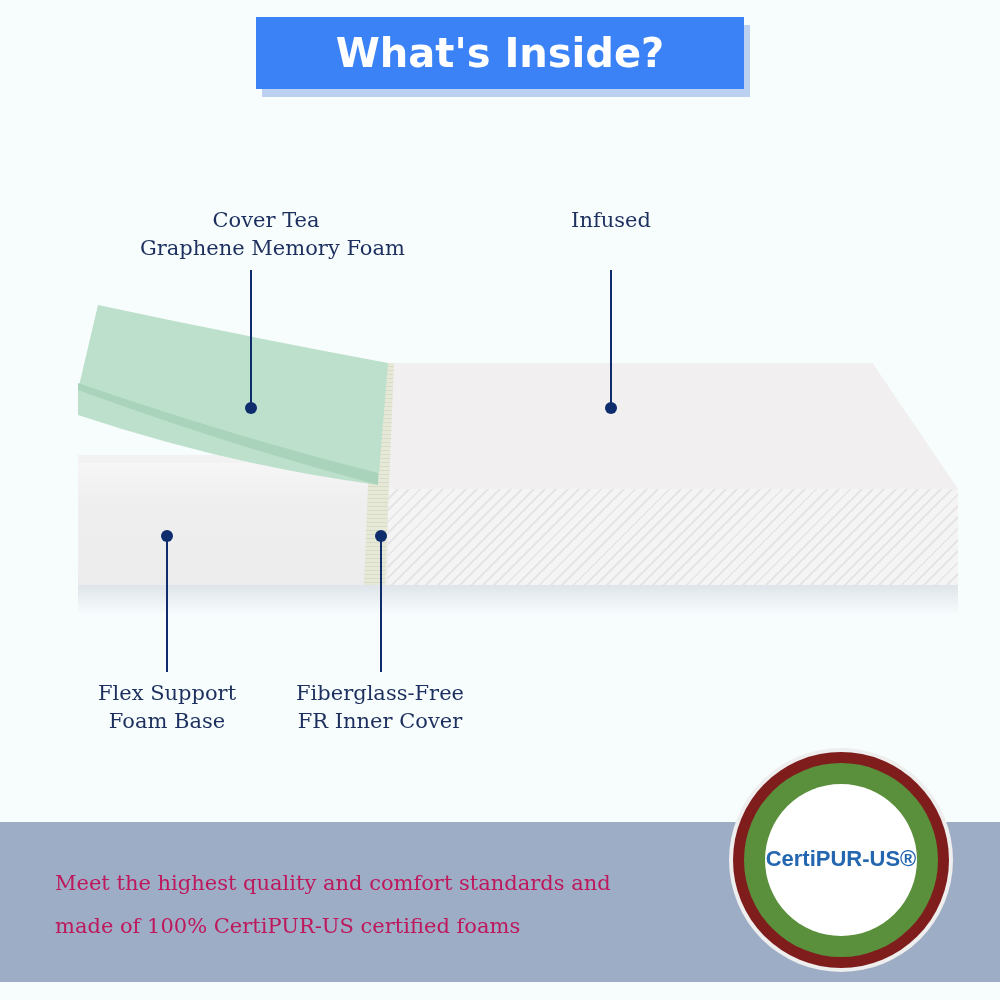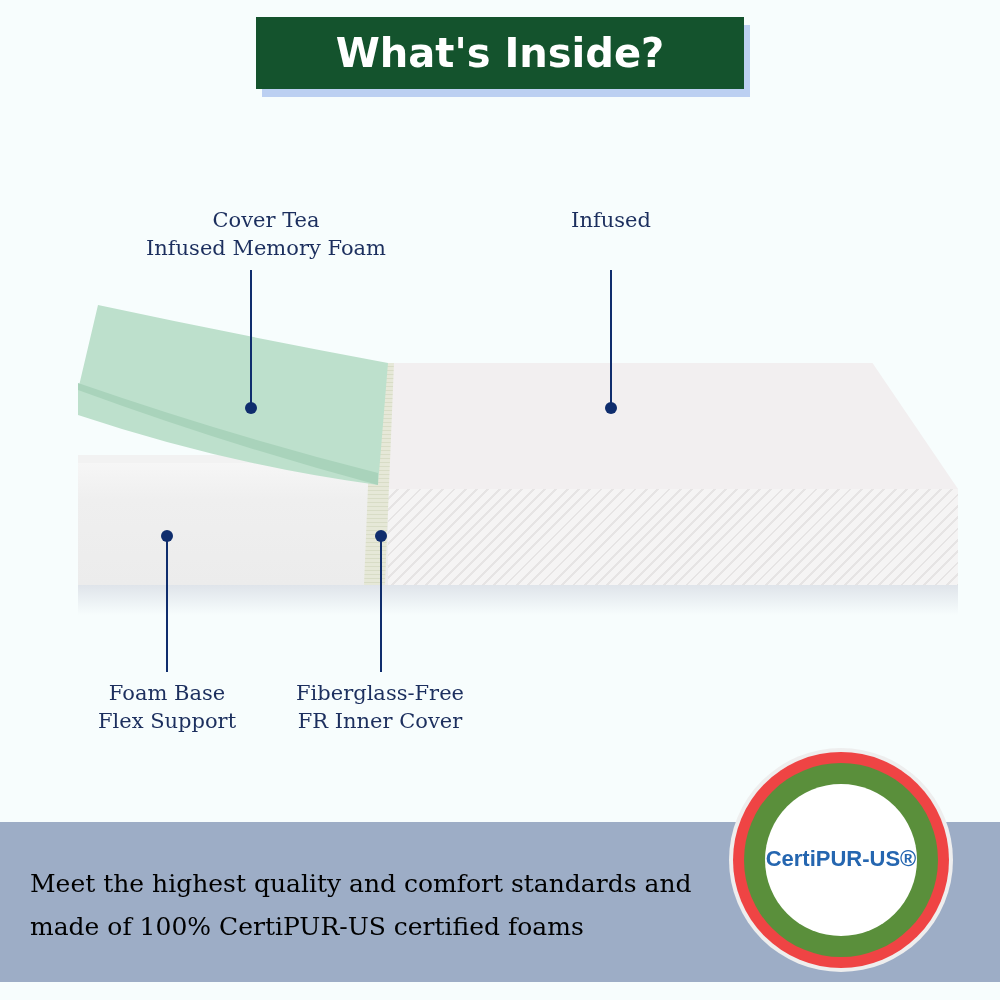--- a/index.html
+++ b/index.html
@@ -1,51 +1,51 @@
 <!DOCTYPE html>
 <html><head>
 <meta charset="utf-8">
 <style>
   html,body{margin:0;padding:0}
   body{width:1000px;height:1000px;background:#f7fdfd;position:relative;overflow:hidden;font-family:"DejaVu Serif",serif}
   .title-shadow{position:absolute;left:262px;top:25px;width:488px;height:72px;background:#bcd0f2}
-  .title{position:absolute;left:256px;top:17px;width:488px;height:72px;background:#14532d;color:#fff;display:flex;align-items:center;justify-content:center;font-family:"DejaVu Sans",sans-serif;font-weight:bold;font-size:40px}
+  .title{position:absolute;left:256px;top:17px;width:488px;height:72px;background:#3b82f6;color:#fff;display:flex;align-items:center;justify-content:center;font-family:"DejaVu Sans",sans-serif;font-weight:bold;font-size:40px}
   .label{position:absolute;color:#1c2f5e;font-size:21px;line-height:28px;text-align:center;white-space:nowrap}
   .line{position:absolute;width:2px;background:#0f2d6d}
   .dot{position:absolute;width:12px;height:12px;border-radius:50%;background:#0f2d6d}
   .floor{position:absolute;left:78px;top:585px;width:880px;height:30px;background:linear-gradient(#dfe4ea,rgba(247,253,253,0))}
   .base{position:absolute;left:78px;top:463px;width:310px;height:122px;background:linear-gradient(#f6f6f6 0,#efefef 30%,#ececec 100%)}
   .base-top{position:absolute;left:78px;top:455px;width:310px;height:12px;background:#f2f2f2}
   .cover-top{position:absolute;left:388px;top:363px;width:570px;height:126px;background:#f2eff0;clip-path:polygon(0 0,85% 0,100% 100%,0 100%)}
   .cover-side{position:absolute;left:388px;top:489px;width:570px;height:96px;background:repeating-linear-gradient(135deg,#f5f4f4 0 6px,#e6e4e4 6px 8px)}
   .fr{position:absolute;left:364px;top:363px;width:30px;height:222px;background:repeating-linear-gradient(#e6e8d8 0 3px,#d8dcc6 3px 4px);clip-path:polygon(30% 0,100% 0,70% 100%,0 100%)}
   .green{position:absolute;left:78px;top:295px;width:310px;height:190px}
   .bottom-band{position:absolute;left:0;top:822px;width:1000px;height:160px;background:#9dadc6}
-  .bottom-text{position:absolute;left:30px;top:862px;color:#000000;font-size:25px;line-height:43px}
-  .seal{position:absolute;left:733px;top:752px;width:216px;height:216px;border-radius:50%;background:#ef4444;box-shadow:0 0 0 4px #eee}
+  .bottom-text{position:absolute;left:55px;top:862px;color:#be185d;font-size:21px;line-height:43px}
+  .seal{position:absolute;left:733px;top:752px;width:216px;height:216px;border-radius:50%;background:#7f1d1d;box-shadow:0 0 0 4px #eee}
   .seal-ring{position:absolute;left:11px;top:11px;width:194px;height:194px;border-radius:50%;background:#5a8f3b}
   .seal-inner{position:absolute;left:32px;top:32px;width:152px;height:152px;border-radius:50%;background:#fff}
   .seal-logo{position:absolute;left:0;top:62px;width:152px;text-align:center;font-family:"Liberation Sans",sans-serif;font-weight:bold;font-size:22px;color:#2566b0}
 </style>
 </head>
 <body>
 
 <div class="title-shadow"></div>
 <div class="title">What's Inside?</div>
 
 <div class="label" style="left:140px;top:206px;width:252px">
   <div>Cover Tea</div>
-  <div>Infused Memory Foam</div>
+  <div>Graphene Memory Foam</div>
 </div>
 <div class="label" style="left:510px;top:206px;width:202px">
   <div>Infused</div>
 </div>
 <div class="label" style="left:92px;top:679px;width:150px">
+  <div>Flex Support</div>
   <div>Foam Base</div>
-  <div>Flex Support</div>
 </div>
 <div class="label" style="left:290px;top:679px;width:180px">
   <div>Fiberglass-Free</div>
   <div>FR Inner Cover</div>
 </div>
 
 <div class="floor"></div>
 <div class="base-top"></div>
 <div class="base"></div>
 <div class="cover-top"></div>

